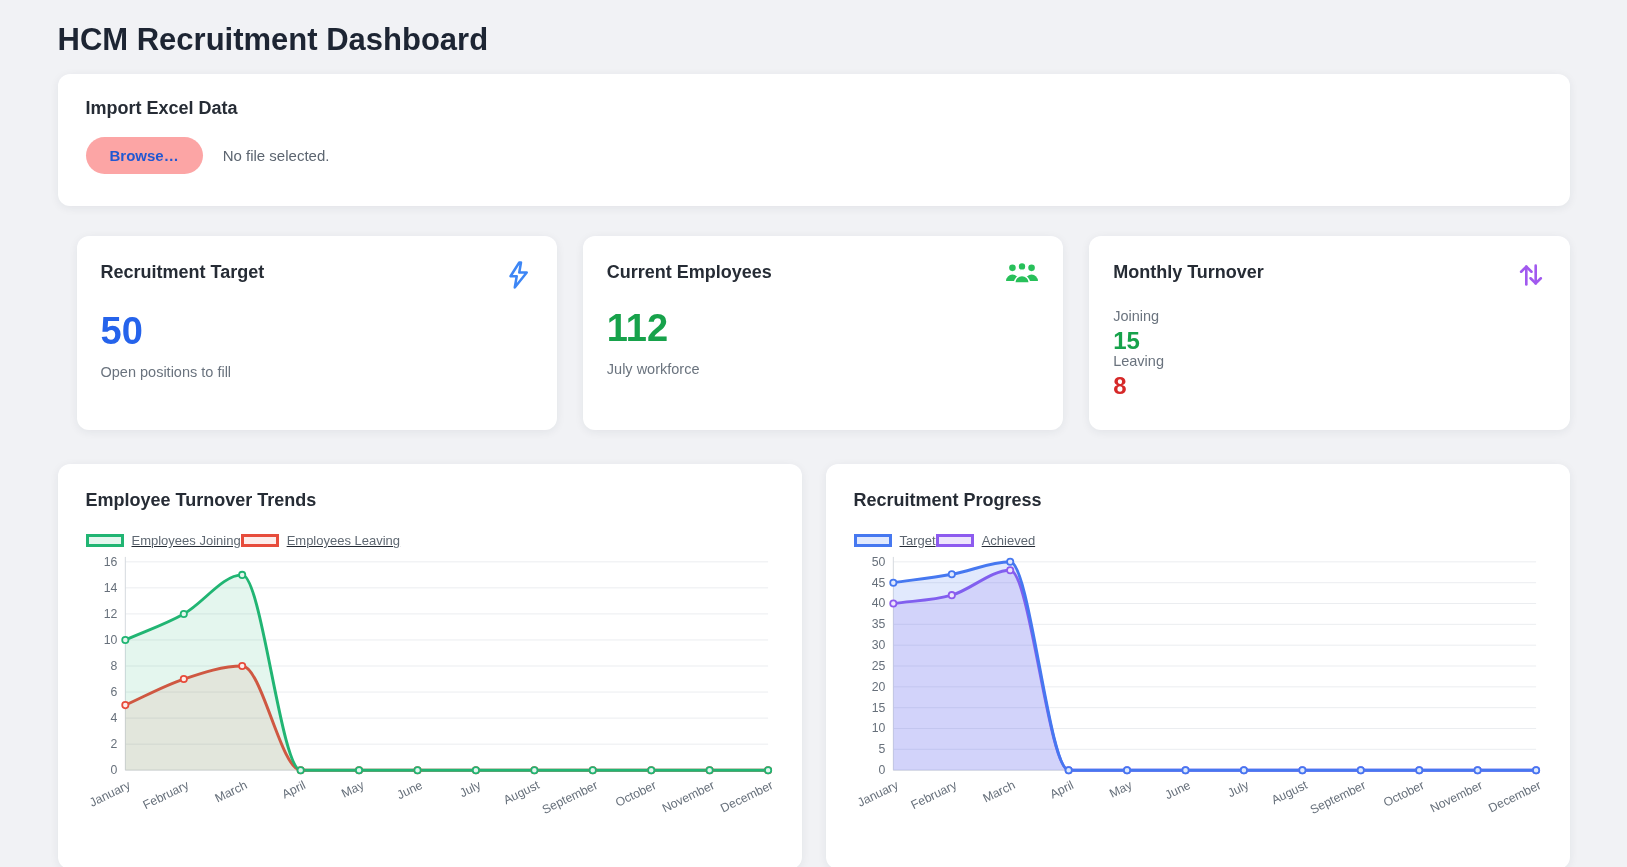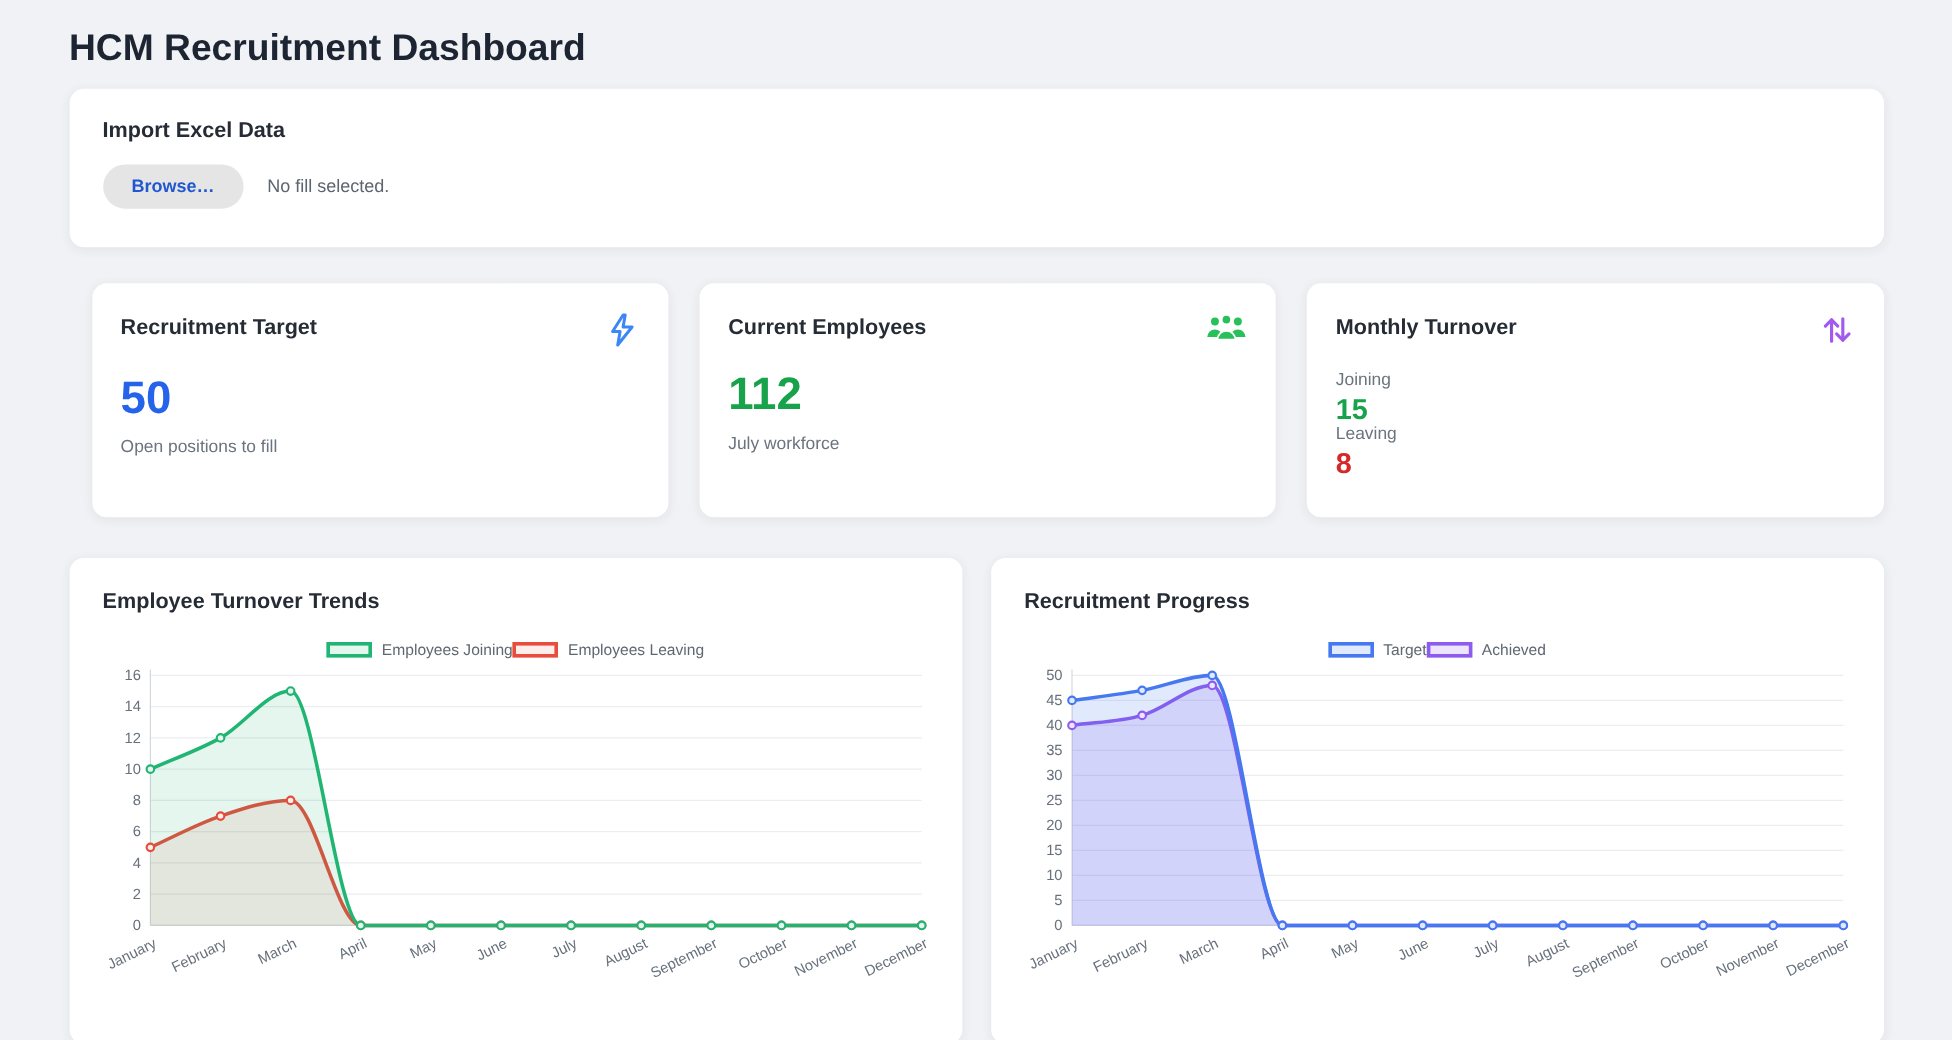--- a/index.html
+++ b/index.html
@@ -17,57 +17,57 @@
     color: #1d2533; margin: 22px 0 16px;
   }
   .card {
     background: #ffffff; border-radius: 12px;
     box-shadow: 0 2px 10px rgba(25,39,62,.07);
   }
   .import-card { padding: 24px 28px 32px; }
   .card-heading { font-size: 18px; font-weight: 700; color: #262c35; margin: 0; }
   .file-row { display: flex; align-items: center; gap: 20px; margin-top: 18px; }
   .browse-btn {
-    background: #e5e5e5; color: #2158d2; font-weight: 700; font-size: 15px;
+    background: #fca5a5; color: #2158d2; font-weight: 700; font-size: 15px;
     font-family: "Liberation Sans", sans-serif;
     padding: 10px 24px; border: none; border-radius: 999px; cursor: pointer;
   }
   .file-status { color: #5c6570; font-size: 15px; }
 
   .stats-row { display: grid; grid-template-columns: 1fr 1fr 1fr; gap: 26px; margin-top: 30px; padding-left: 19px; }
   .stat-card { padding: 26px 24px 32px; }
   .stat-head { display: flex; justify-content: space-between; align-items: flex-start; }
   .stat-icon { flex: 0 0 auto; margin-top: -2px; }
   .stat-value { font-size: 38px; font-weight: 800; margin-top: 18px; line-height: 1; }
   .stat-caption { color: #6a737e; font-size: 14.5px; margin-top: 14px; }
   .turnover-row { display: flex; justify-content: space-between; margin-top: 14px; flex-direction: column; }
   .turnover-col.right { margin-right: 44px; }
   .turnover-label { color: #6a737e; font-size: 14.5px; }
   .turnover-value { font-size: 24px; font-weight: 800; margin-top: 5px; line-height: 1; }
 
   .charts-row { display: grid; grid-template-columns: 1fr 1fr; gap: 24px; margin-top: 34px; }
   .chart-card { padding: 26px 28px 30px; }
-  .legend { display: flex; justify-content: center; align-items: center; margin-top: 22px; }
+  .legend { display: flex; justify-content: flex-start; align-items: center; margin-top: 22px; text-decoration: underline; }
   .legend-item { display: flex; align-items: center; gap: 8px; font-size: 13px; color: #5f6872; cursor: pointer; }
   .legend-box { display: inline-block; width: 38px; height: 13px; border: 3px solid; }
   .chart-holder { margin-top: 4px; }
   .chart-svg { width: 100%; display: block; }
 </style>
 </head>
 <body>
 
 <div class="container">
 
   <h1 class="page-title">HCM Recruitment Dashboard</h1>
 
   <div class="card import-card">
     <h2 class="card-heading">Import Excel Data</h2>
     <div class="file-row">
       <button class="browse-btn">Browse…</button>
-      <span class="file-status">No fill selected.</span>
+      <span class="file-status">No file selected.</span>
     </div>
   </div>
 
   <div class="stats-row">
 
     <div class="card stat-card">
       <div class="stat-head">
         <h2 class="card-heading">Recruitment Target</h2>
         <span class="stat-icon">
           <svg width="30" height="30" viewBox="0 0 24 24" fill="none" stroke="#3d86f5" stroke-width="2" stroke-linecap="round" stroke-linejoin="round">

